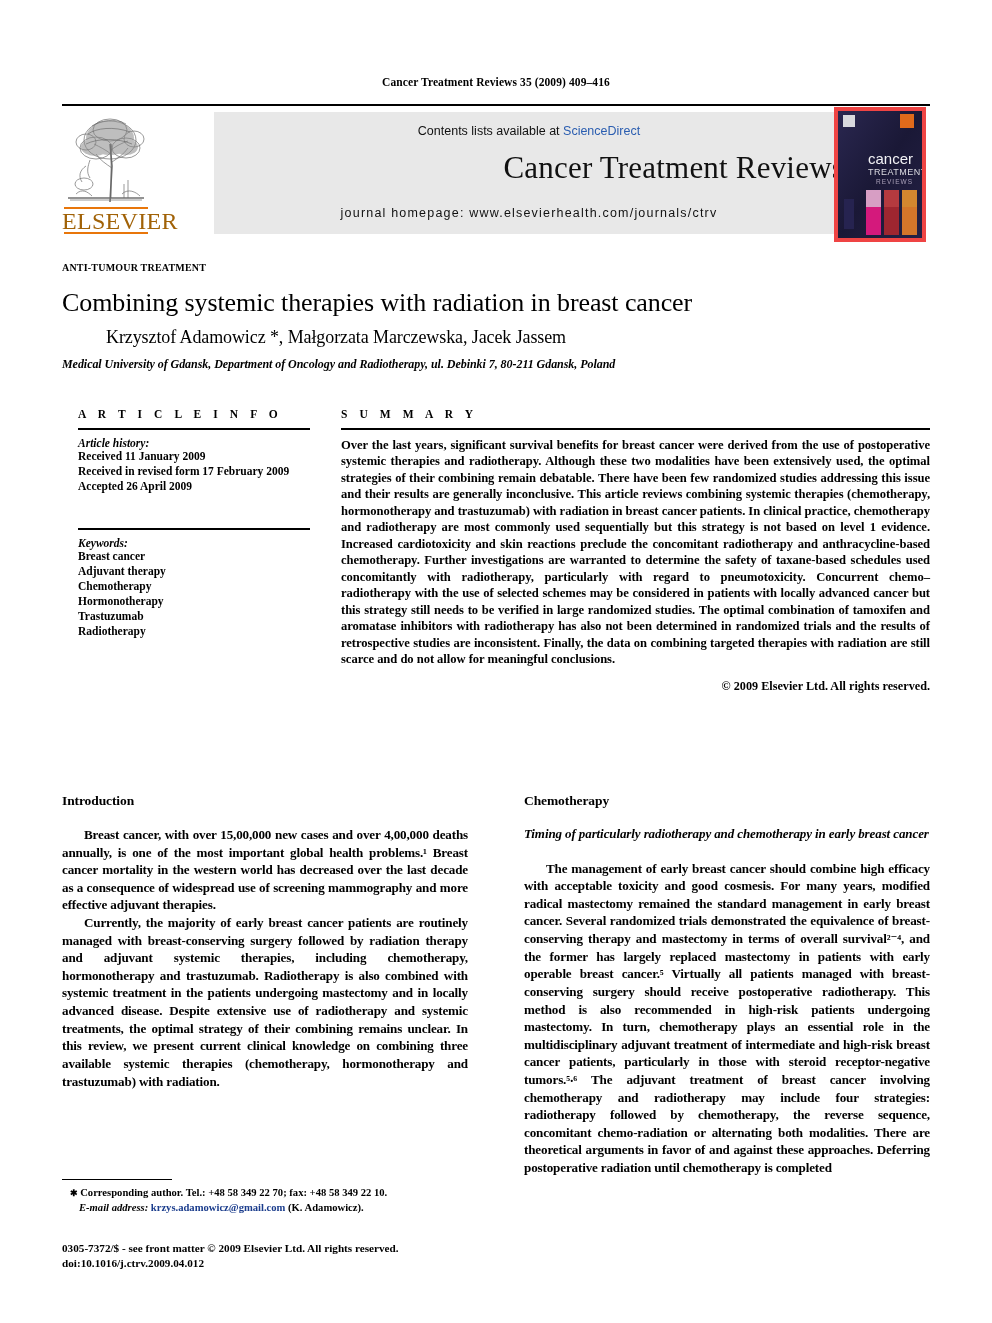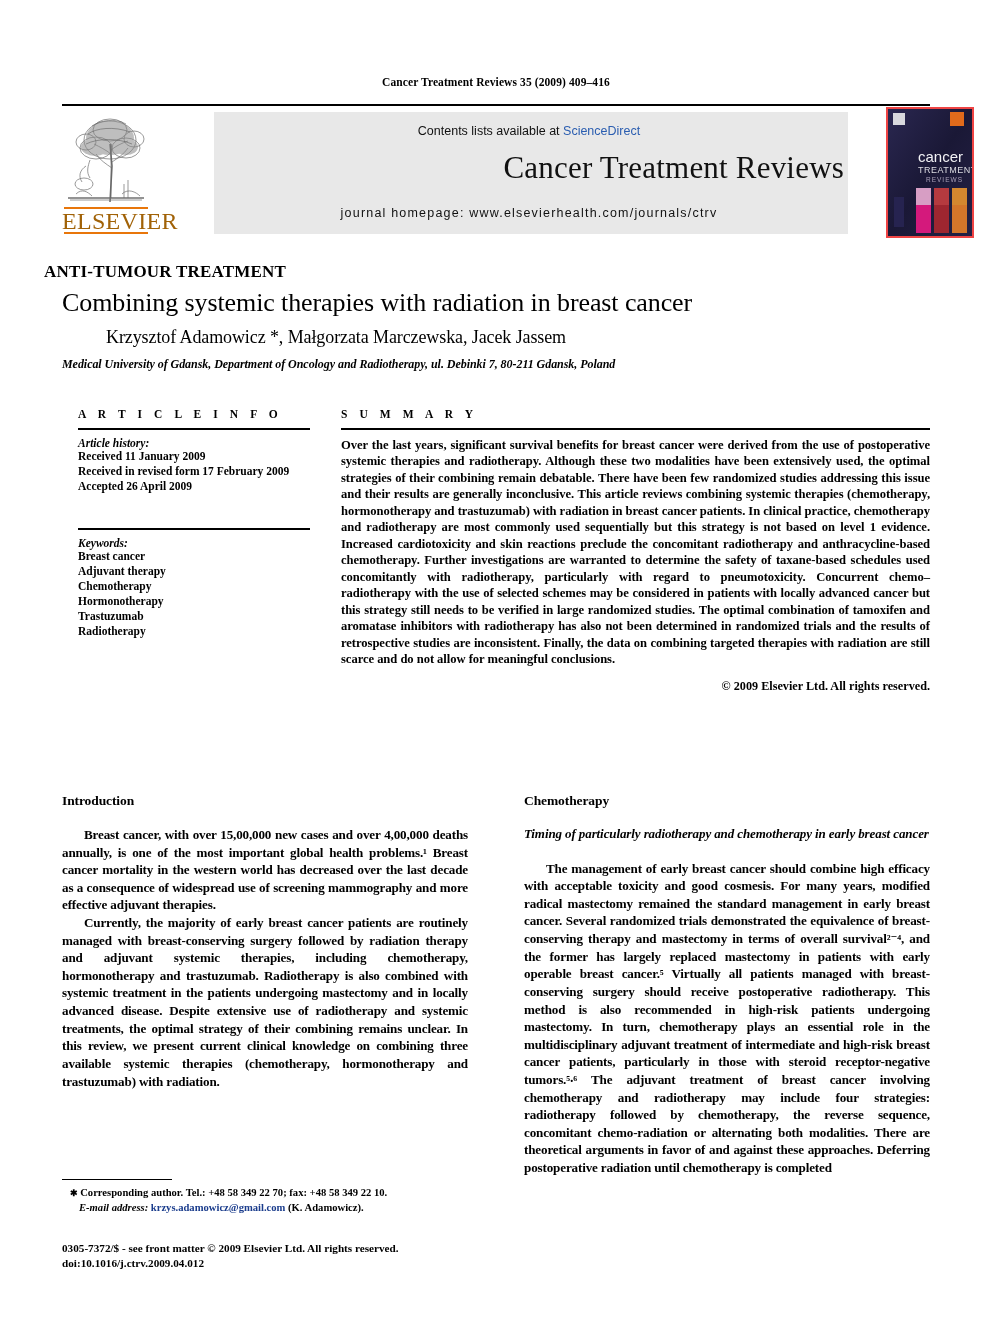--- a/index.html
+++ b/index.html
@@ -116,33 +116,33 @@
     width: 630px;
     text-align: center;
     font-size: 12.5px;
     font-family: "Liberation Sans", sans-serif;
     letter-spacing: 1.2px;
     color: #111;
   }
 
   .cover-thumb {
     position: absolute;
-    left: 824px; top: 3px;
+    left: 772px; top: 3px;
     width: 84px;
     height: 127px;
     background: #fdba74;
     overflow: hidden;
-    border: 2px solid #ef4444;
+    border: 4px solid #ef4444;
   }
 
   
   .section-kicker {
     position: absolute;
-    left: 44px; top: 262px;
-    font-size: 17px;
+    left: 62px; top: 262px;
+    font-size: 10px;
     font-weight: bold;
     letter-spacing: 0.2px;
   }
   .article-title {
     position: absolute;
     left: 62px; top: 288px;
     width: 840px;
     font-size: 26px;
     font-weight: normal;
     letter-spacing: -0.1px;

